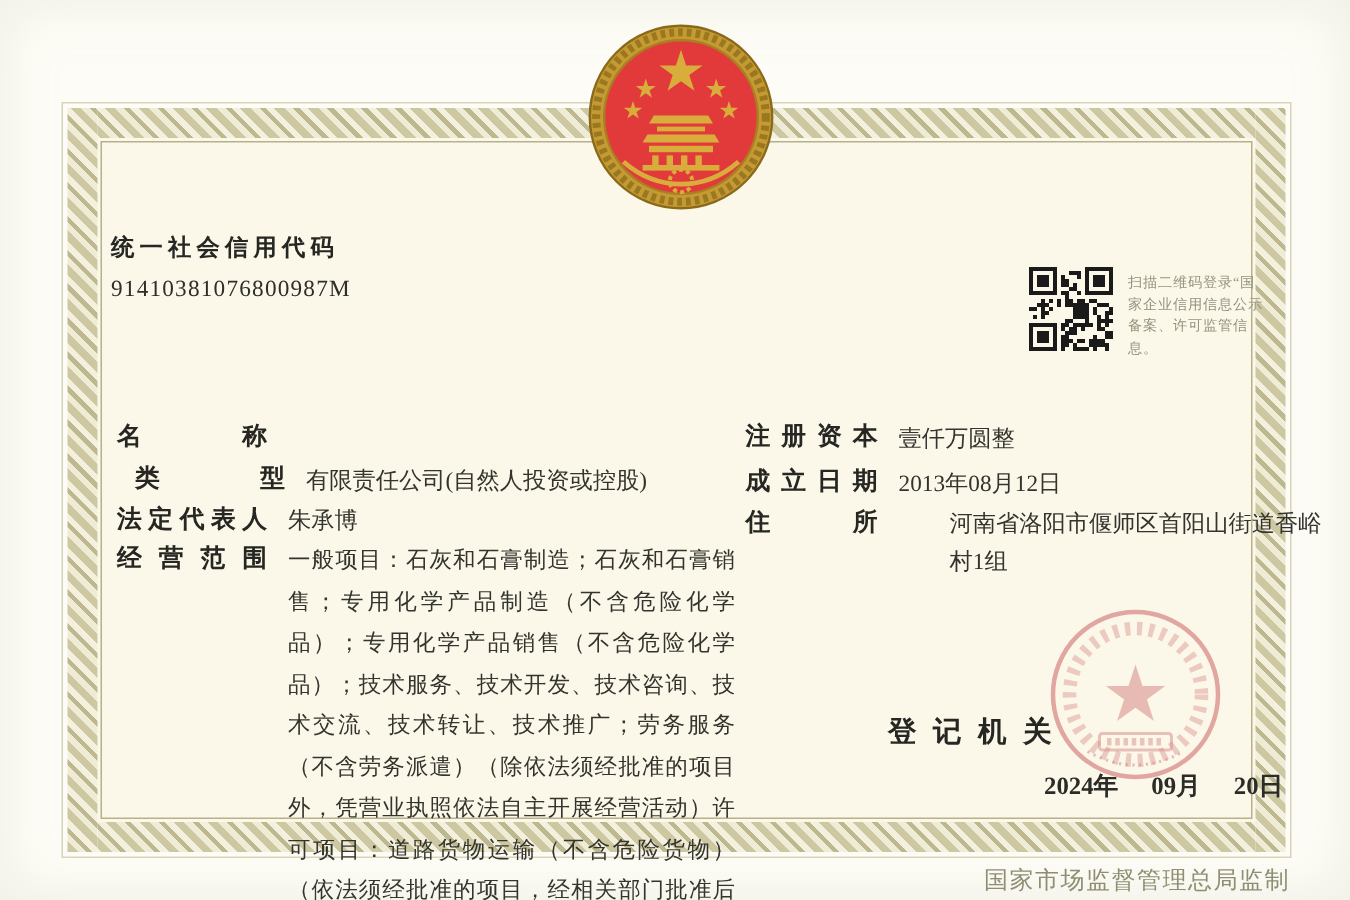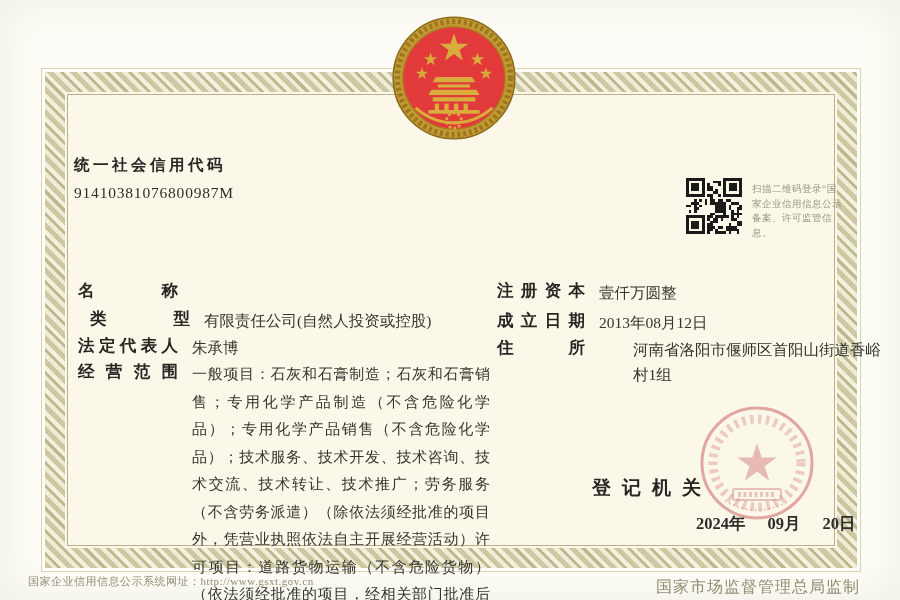--- a/index.html
+++ b/index.html
@@ -297,16 +297,15 @@
     </svg>
   </div>
 
   <div class="reg-authority">登记机关</div>
   <div class="issue-date">
     <span>2024年</span>
     <span>09月</span>
     <span>20日</span>
   </div>
 
-  <div class="footer-left">国家企业信用信息公示系统网址：http://www.gsxt.gov.cn</div>
   <div class="footer-right">国家市场监督管理总局监制</div>
 
 </div>
 
 </body></html>

